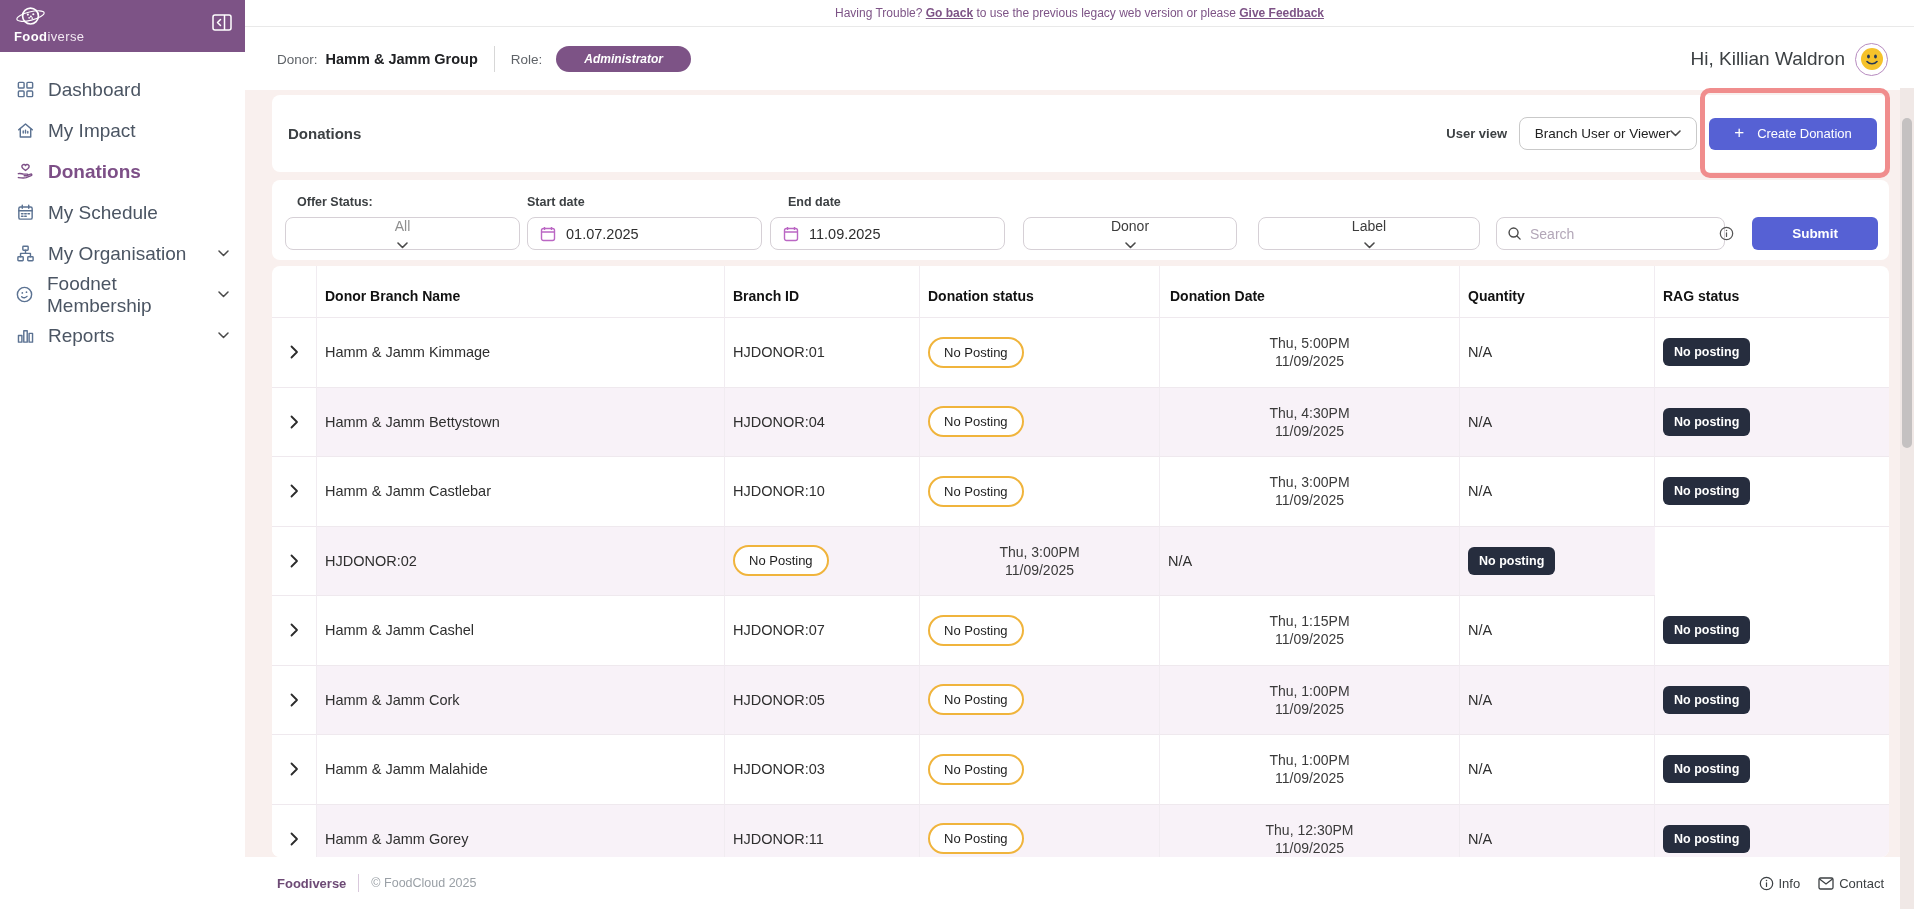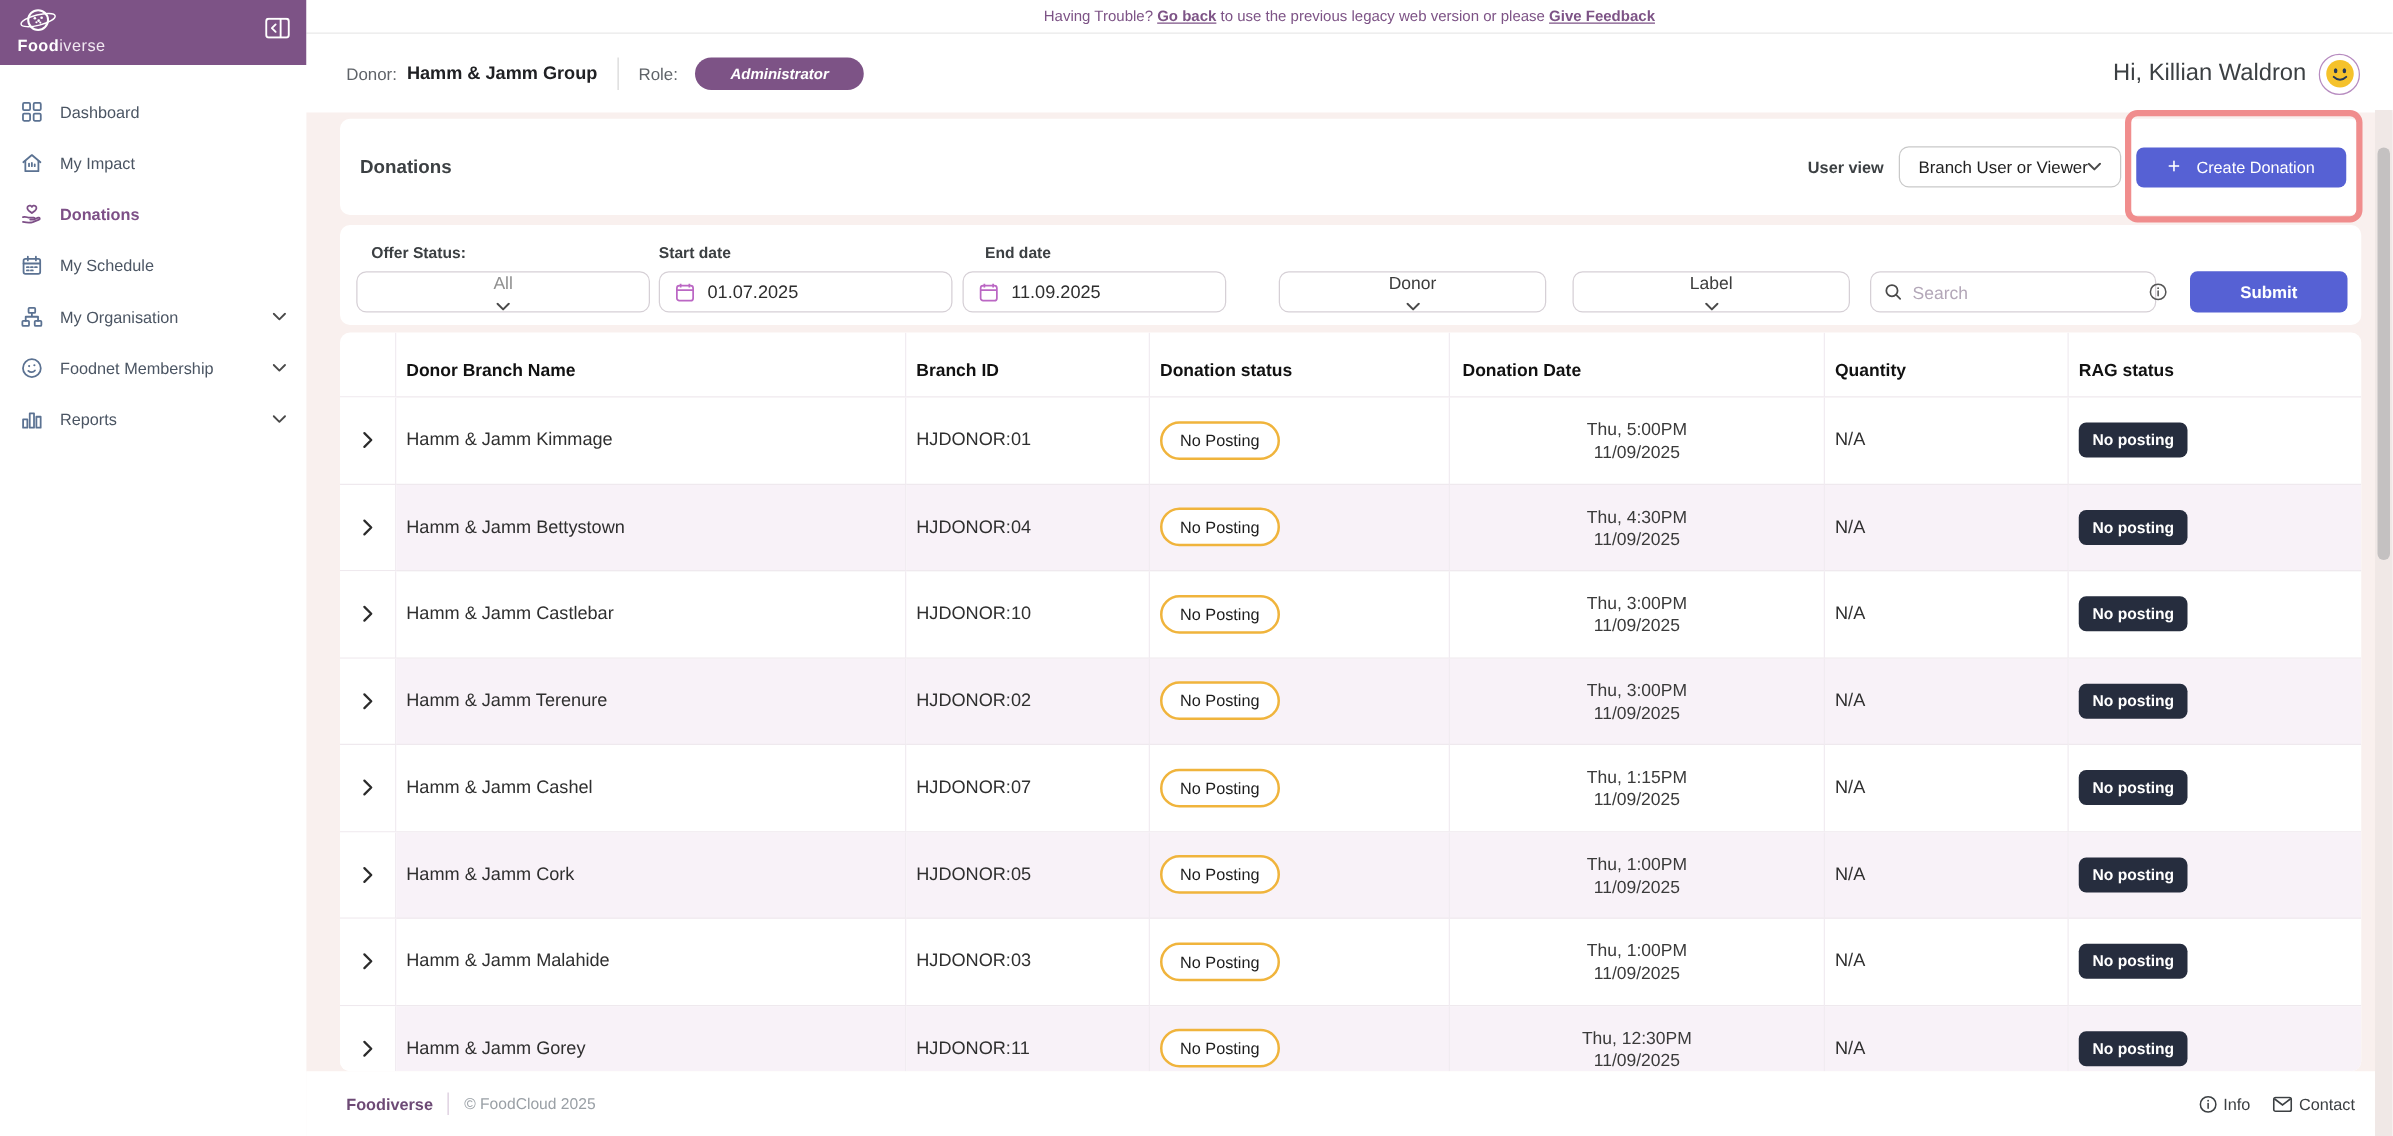--- a/index.html
+++ b/index.html
@@ -7,21 +7,21 @@
     font-family:"Liberation Sans", sans-serif; }
 
   
   .sidebar { position:absolute; left:0; top:0; width:245px; height:100%; background:#fff; z-index:4; }
   .sidebar-header { height:52px; background:#7d5386; padding:3px 12px 0 14px; position:relative; color:#fff; }
   .brand-text { font-size:13px; letter-spacing:.4px; margin-top:-3px; color:#f2e8f2; }
   .brand-text b { color:#fff; font-weight:700; }
   .collapse-btn { position:absolute; right:13px; top:14px; cursor:pointer; line-height:0; }
   .nav { padding-top:17px; }
   .nav-item { height:41px; display:flex; align-items:center; padding:0 16px 0 15px; gap:13px;
-    color:#4b5563; font-size:13px; cursor:pointer; }
+    color:#4b5563; font-size:19px; cursor:pointer; }
   .nav-item .icon { width:20px; height:20px; color:#5b7292; display:flex; align-items:center; justify-content:center; }
   .nav-item.active { color:#7d4f87; font-weight:700; }
   .nav-item.active .icon { color:#7d4f87; }
   .nav-chevron { margin-left:auto; line-height:0; }
 
   
   .main { position:absolute; left:245px; top:0; right:0; height:100%; }
   .banner { position:absolute; top:0; left:0; right:0; height:27px; background:#fff;
     border-bottom:1px solid #e9e9e9; display:flex; align-items:center; justify-content:center;
     font-size:12px; color:#7d5386; white-space:pre; }
@@ -284,21 +284,21 @@
       <span class="flabel" style="left:255px;">Start date</span>
       <span class="fctrl date-input" style="left:255px; width:235px;">
         <span style="line-height:0;"><svg width="16" height="16" viewBox="0 0 16 16" fill="none" stroke="#bb67c4" stroke-width="1.4">
               <rect x="1.5" y="2.5" width="13" height="12" rx="2"></rect>
               <path d="M1.5 6h13M4.5 1v3M11.5 1v3"></path>
             </svg></span>
         <span>01.07.2025</span>
       </span>
 
       <span class="flabel" style="left:516px;">End date</span>
-      <span class="fctrl date-input" style="left:498px; width:211px;">
+      <span class="fctrl date-input" style="left:498px; width:235px;">
         <span style="line-height:0;"><svg width="16" height="16" viewBox="0 0 16 16" fill="none" stroke="#bb67c4" stroke-width="1.4">
               <rect x="1.5" y="2.5" width="13" height="12" rx="2"></rect>
               <path d="M1.5 6h13M4.5 1v3M11.5 1v3"></path>
             </svg></span>
         <span>11.09.2025</span>
       </span>
 
       <span class="fctrl sel" style="left:751px; width:214px;">
         <span>Donor</span>
         <span style="line-height:0;"><svg width="11" height="7" viewBox="0 0 11 7" fill="none" stroke="#4a4a4a" stroke-width="1.6" stroke-linecap="round" stroke-linejoin="round">
@@ -410,21 +410,20 @@
   </div>
 
   <div class="trow tbody-row alt">
     <div class="cell expander-cell">
       <span style="line-height:0;">
         <svg width="9" height="14" viewBox="0 0 9 14" fill="none" stroke="#2b2b2b" stroke-width="1.8" stroke-linecap="round" stroke-linejoin="round">
                   <path d="M1.5 1.5L7 7l-5.5 5.5"></path>
                 </svg>
       </span>
     </div>
-    <div class="cell name-cell">Hamm &amp; Jamm Terenure</div>
     <div class="cell branch-cell">HJDONOR:02</div>
     <div class="cell status-cell">
               <span class="pill-amber">No Posting</span>
             </div>
     <div class="cell date-cell">
               <span class="time">Thu, 3:00PM</span>
               <span class="date">11/09/2025</span>
             </div>
     <div class="cell qty-cell">N/A</div>
     <div class="cell rag-cell">

